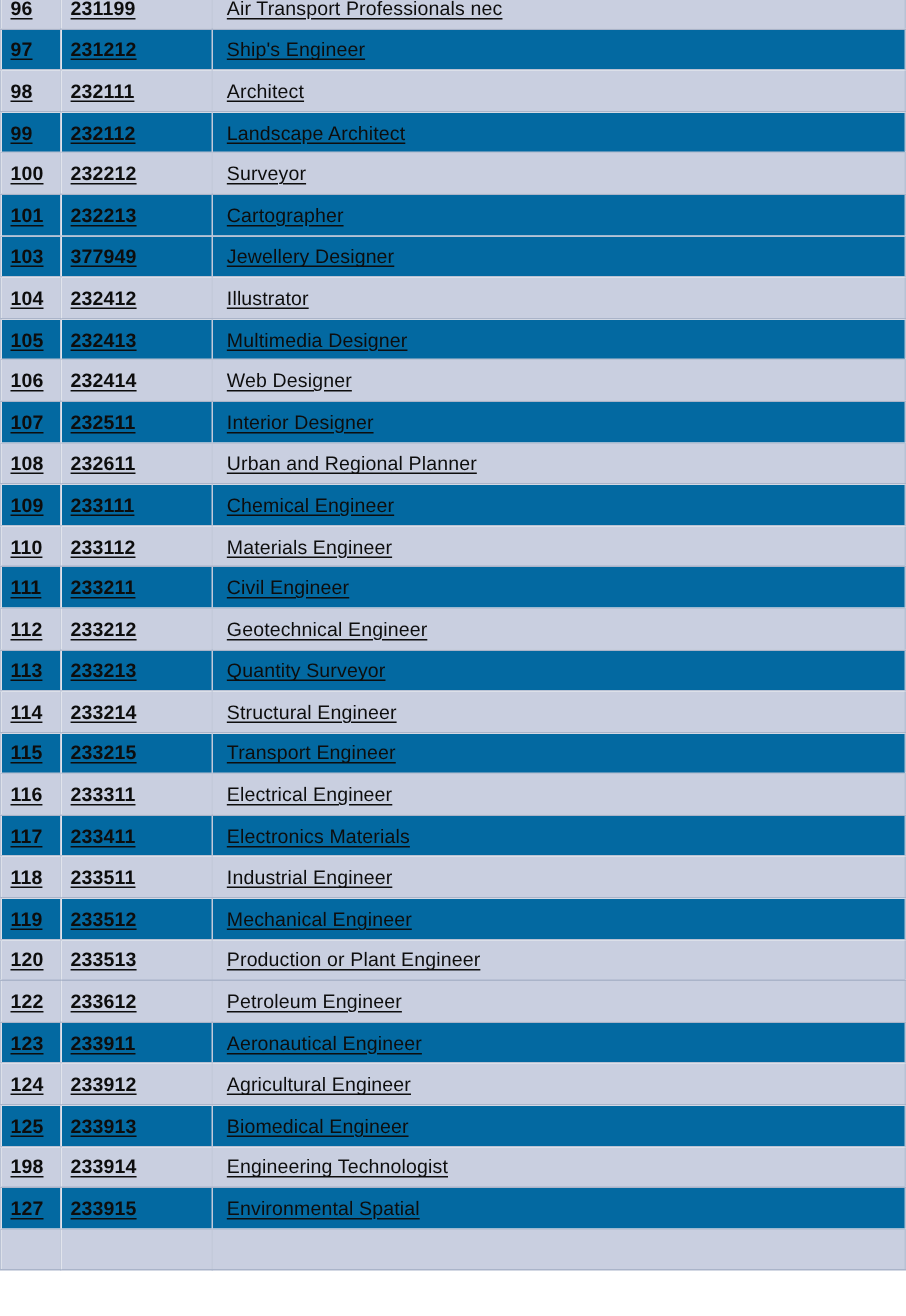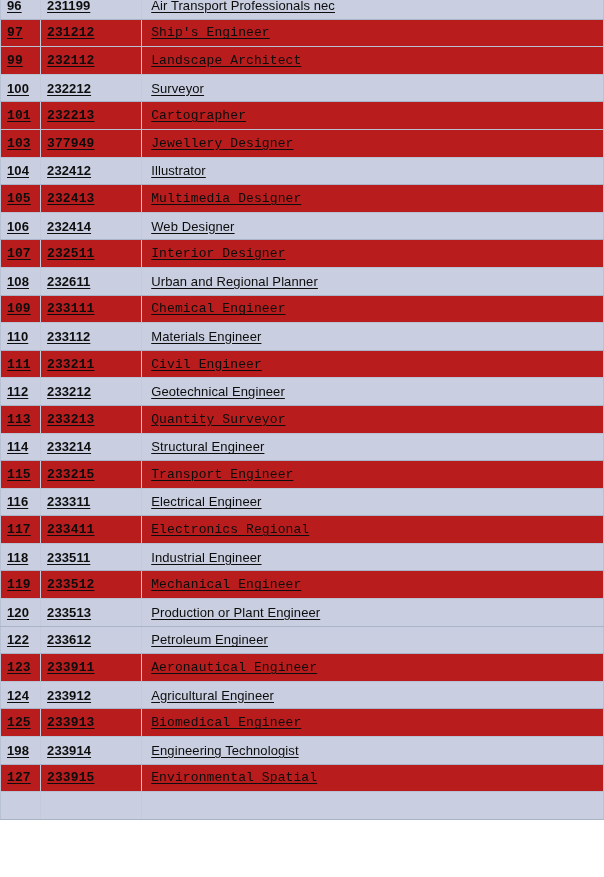--- a/index.html
+++ b/index.html
@@ -58,21 +58,21 @@
     white-space: nowrap;
     overflow: hidden;
   }
 
   table.occ-table td.cell-title {
     border-right: none;
     padding-left: 9px;
   }
 
   
-  tr.row-light td { background: #b91c1c; font-family: Liberation Mono, monospace; }
+  tr.row-light td { background: #0369a1; }
   tr.row-blue  td { background: #c9cfe0; }
 
   tr.row-blue td { border-bottom-color: #aab4c9; }
 
   .cell-index span,
   .cell-code span,
   .cell-title span {
     display: inline-block;
     text-decoration: underline;
     text-underline-offset: 2px;
@@ -104,20 +104,25 @@
           <tr class="row-blue">
             <td class="cell-index"><span>96</span></td>
             <td class="cell-code"><span>231199</span></td>
             <td class="cell-title"><span>Air Transport Professionals nec</span></td>
           </tr>
           <tr class="row-light">
             <td class="cell-index"><span>97</span></td>
             <td class="cell-code"><span>231212</span></td>
             <td class="cell-title"><span>Ship's Engineer</span></td>
           </tr>
+          <tr class="row-blue">
+            <td class="cell-index"><span>98</span></td>
+            <td class="cell-code"><span>232111</span></td>
+            <td class="cell-title"><span>Architect</span></td>
+          </tr>
           <tr class="row-light">
             <td class="cell-index"><span>99</span></td>
             <td class="cell-code"><span>232112</span></td>
             <td class="cell-title"><span>Landscape Architect</span></td>
           </tr>
           <tr class="row-blue">
             <td class="cell-index"><span>100</span></td>
             <td class="cell-code"><span>232212</span></td>
             <td class="cell-title"><span>Surveyor</span></td>
           </tr>
@@ -192,21 +197,21 @@
             <td class="cell-title"><span>Transport Engineer</span></td>
           </tr>
           <tr class="row-blue">
             <td class="cell-index"><span>116</span></td>
             <td class="cell-code"><span>233311</span></td>
             <td class="cell-title"><span>Electrical Engineer</span></td>
           </tr>
           <tr class="row-light">
             <td class="cell-index"><span>117</span></td>
             <td class="cell-code"><span>233411</span></td>
-            <td class="cell-title"><span>Electronics Regional</span></td>
+            <td class="cell-title"><span>Electronics Materials</span></td>
           </tr>
           <tr class="row-blue">
             <td class="cell-index"><span>118</span></td>
             <td class="cell-code"><span>233511</span></td>
             <td class="cell-title"><span>Industrial Engineer</span></td>
           </tr>
           <tr class="row-light">
             <td class="cell-index"><span>119</span></td>
             <td class="cell-code"><span>233512</span></td>
             <td class="cell-title"><span>Mechanical Engineer</span></td>

